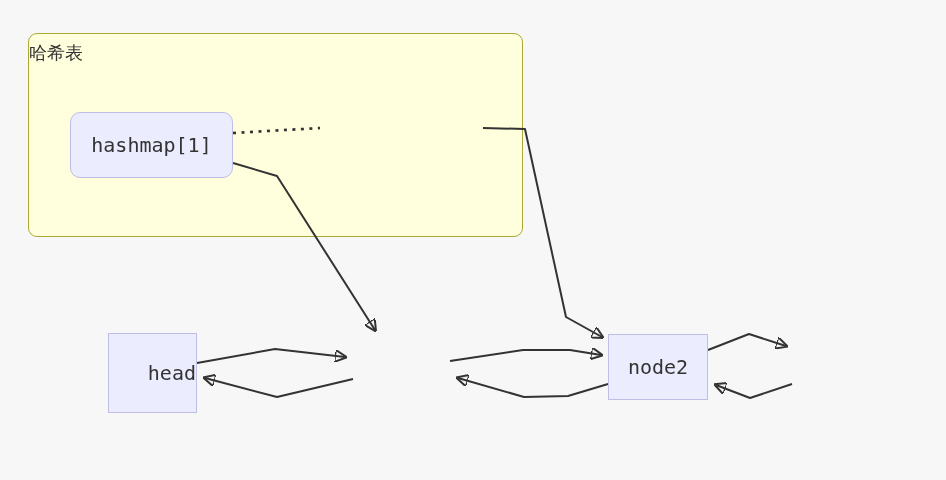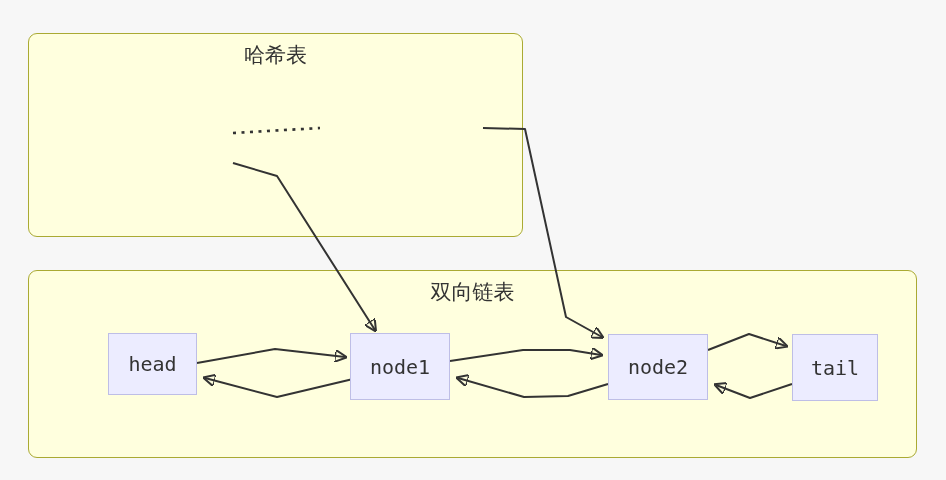--- a/index.html
+++ b/index.html
@@ -20,22 +20,22 @@
     border: 1.5px solid #aaaa33;
     border-radius: 9px;
     box-sizing: border-box;
     z-index: 1;
   }
   .cluster-title {
     position: absolute;
     top: 7px;
     left: 0;
     width: 100%;
-    text-align: center;
-    font-size: 21px;
+    text-align: left;
+    font-size: 18px;
     color: #333333;
     font-family: Liberation Sans, sans-serif;
   }
   #cluster-hash-table    { left: 28px;  top: 33px;  width: 495px; height: 204px; }
   #cluster-linked-list   { left: 28px;  top: 270px; width: 889px; height: 188px; }
   .node {
     position: absolute;
     background: #ECECFF;
     border: 1px solid #bebee6;
     box-sizing: border-box;
@@ -43,21 +43,21 @@
     align-items: center;
     justify-content: center;
     font-family: "DejaVu Sans Mono", "Liberation Mono", monospace;
     font-size: 20px;
     color: #333333;
     z-index: 3;
   }
   .node.rounded { border-radius: 10px; }
   #node-hashmap1 { left: 70px;  top: 112px; width: 163px; height: 66px; }
   #node-hashmap2 { left: 320px; top: 95px;  width: 163px; height: 65px; }
-  #node-head     { left: 108px; top: 333px; width: 89px;  height: 62px; }
+  #node-head     { left: 108px; top: 333px; width: 89px;  height: 80px; justify-content: flex-end; }
   #node-node1    { left: 350px; top: 333px; width: 100px; height: 67px; }
   #node-node2    { left: 608px; top: 334px; width: 100px; height: 66px; text-align: right; }
   #node-tail     { left: 792px; top: 334px; width: 86px;  height: 67px; }
   svg.edges {
     position: absolute;
     left: 0; top: 0;
     width: 946px;
     height: 480px;
     z-index: 2;
   }
@@ -73,47 +73,41 @@
   }
 </style>
 </head>
 <body>
 
 <div class="canvas">
 
   <div class="cluster" id="cluster-hash-table">
     <div class="cluster-title">哈希表</div>
   </div>
-  <div class="cluster" id="cluster-linked-list">
-    <div class="cluster-title">双向链表</div>
-  </div>
 
   <svg class="edges" viewBox="0 0 946 480">
     <defs>
       <marker id="arrow" viewBox="0 0 12 12" refX="10" refY="6" markerWidth="12" markerHeight="12" markerUnits="userSpaceOnUse" orient="auto">
         <path d="M0,0 L12,6 L0,12 z" fill="#333333" stroke="none"></path>
       </marker>
     </defs>
     <path class="dotted" d="M233,133 L320,128"></path>
     <path d="M233,163 L277,176 L375,330" marker-end="url(#arrow)"></path>
     <path d="M483,128 L525,129 L566,317 L602,337" marker-end="url(#arrow)"></path>
     <path d="M197,363 L275,349 L345,357" marker-end="url(#arrow)"></path>
     <path d="M353,379 L277,397 L205,378" marker-end="url(#arrow)"></path>
     <path d="M450,361 L523,350 L570,350 L601,355" marker-end="url(#arrow)"></path>
     <path d="M608,384 L568,396 L524,397 L458,378" marker-end="url(#arrow)"></path>
     <path d="M708,350 L749,334 L786,346" marker-end="url(#arrow)"></path>
     <path d="M792,384 L750,398 L716,385" marker-end="url(#arrow)"></path>
   </svg>
 
+  <div class="node rounded" id="node-hashmap1">
+    <span>hashmap[1]</span>
+  </div>
   <div class="node" id="node-head">
     <span>head</span>
   </div>
-  <div class="node" id="node-node1">
-    <span>node1</span>
-  </div>
   <div class="node" id="node-node2">
     <span>node2</span>
-  </div>
-  <div class="node" id="node-tail">
-    <span>tail</span>
   </div>
 
 </div>
 
 </body></html>

